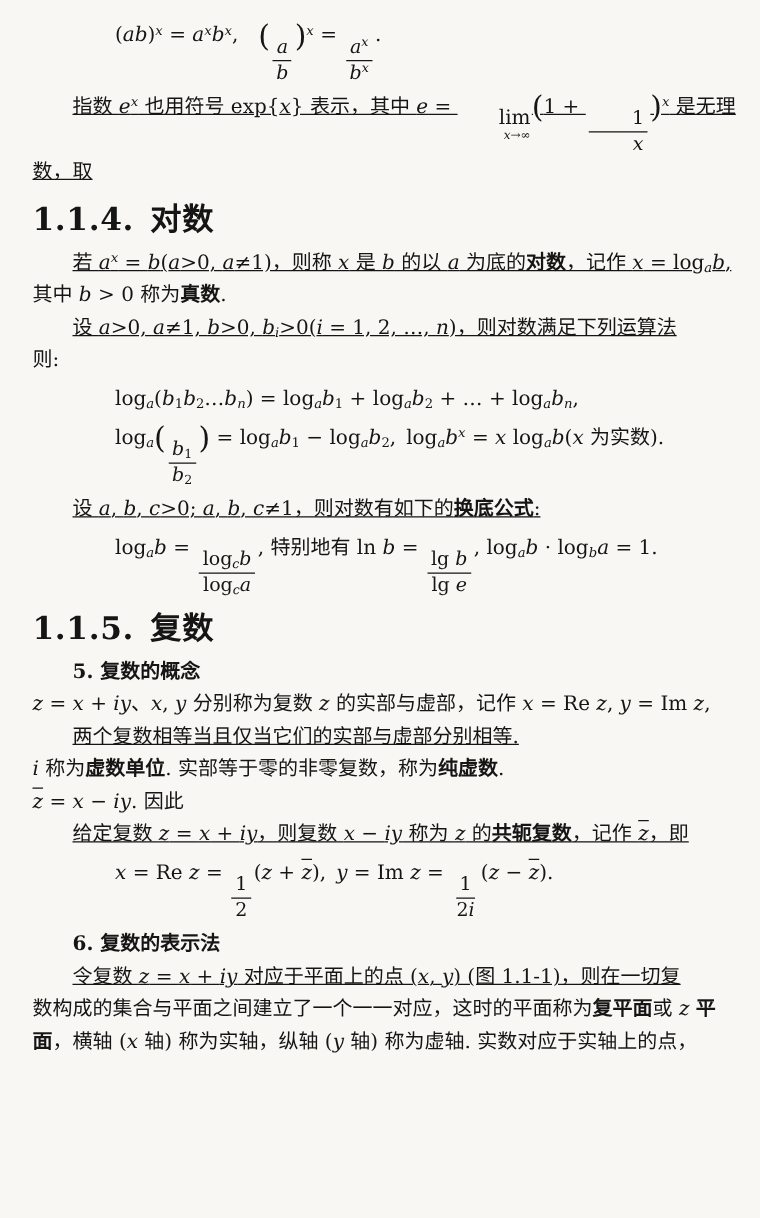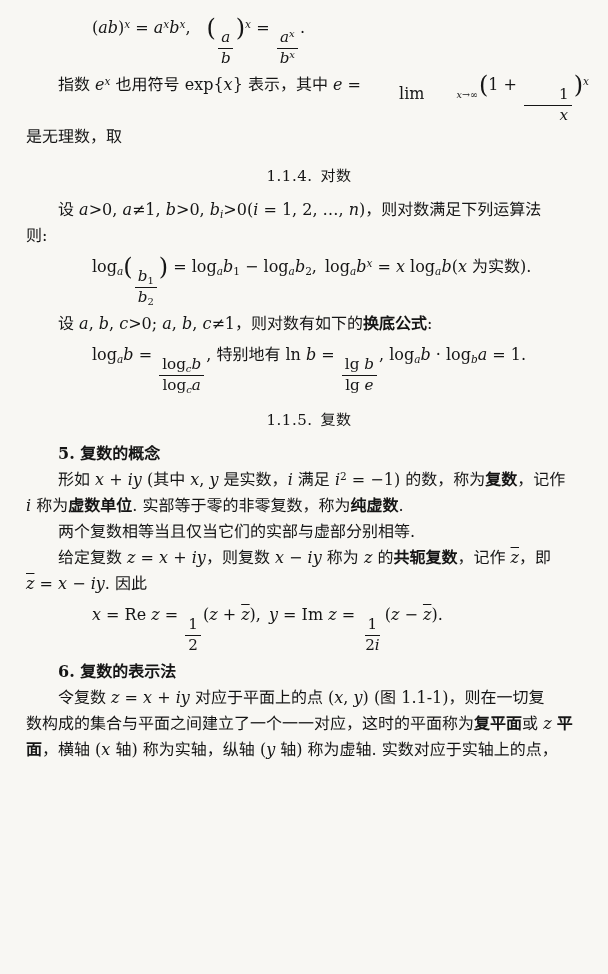--- a/index.html
+++ b/index.html
@@ -7,46 +7,45 @@
     width: 608px; height: 974px;
     overflow: hidden;
     background: #f8f7f3;
     color: #151515;
     font-family: "DejaVu Serif", "Liberation Serif", serif;
     font-size: 16px;
   }
   .page { width: 608px; height: 974px; position: relative; }
   main { padding: 10px 16px 0 26px; }
   .line { line-height: 26px; text-align: left; }
-  .para { text-indent: 2em; }
+  .para { text-indent: 2em; text-decoration: underline; }
   .cont { text-indent: 0; }
   .heading {
-    font-weight: normal;
-    font-size: 15px;
+    font-weight: bold;
+    font-size: 25px;
     line-height: 28px;
     margin: 12px 0 7px;
     letter-spacing: 0.5px;
-    text-align: center;
   }
   .subheading { font-weight: bold; text-indent: 2em; }
   .formula { padding-left: 66px; margin: 5px 0; }
   i { font-style: italic; }
   b { font-weight: bold; }
   sup, sub { font-size: 66%; line-height: 0; }
   sup { vertical-align: 0.5em; }
   sub { vertical-align: -0.25em; }
   .frac {
     display: inline-flex; flex-direction: column; align-items: center;
     vertical-align: -0.6em; text-align: center;
     line-height: 1.15; margin: 0 2px; font-size: 0.95em;
   }
   .frac .num { display: block; padding: 0 3px 1px; border-bottom: 1.2px solid currentColor; }
   .frac .den { display: block; padding: 1px 3px 0; }
   .lim {
-    display: inline-flex; flex-direction: row; align-items: center;
+    display: inline-flex; flex-direction: column; align-items: flex-end;
     vertical-align: -0.55em; line-height: 1; margin: 0 1px;
   }
   .lim .limbot { font-size: 60%; margin-top: 2px; }
   .bp { font-size: 1.5em; line-height: 0.85; vertical-align: middle; }
   .obar { text-decoration: overline; }
 </style>
 </head>
 <body>
 
 <div class="page">
@@ -59,41 +58,44 @@
           <span class="den"><i>b</i><sup><i>x</i></sup></span>
         </span>.</div>
       <div class="line para">指数 <i>e</i><sup><i>x</i></sup> 也用符号 exp{<i>x</i>} 表示，其中 <i>e</i> = <span class="lim">
           <span class="limtop">lim</span>
           <span class="limbot"><i>x</i>→∞</span>
         </span><span class="bp">(</span>1 + <span class="frac">
           <span class="num">1</span>
           <span class="den"><i>x</i></span>
         </span><span class="bp">)</span><sup><i>x</i></sup> 是无理数，取</div>
       <div class="line heading">1.1.4. 对数</div>
+      <div class="line para">若 <i>a</i><sup><i>x</i></sup> = <i>b</i>(<i>a</i>&gt;0, <i>a</i>≠1)，则称 <i>x</i> 是 <i>b</i> 的以 <i>a</i> 为底的<b>对数</b>，记作 <i>x</i> = log<sub><i>a</i></sub><i>b</i>,</div>
+      <div class="line cont">其中 <i>b</i> &gt; 0 称为<b>真数</b>.</div>
       <div class="line para">设 <i>a</i>&gt;0, <i>a</i>≠1, <i>b</i>&gt;0, <i>b</i><sub><i>i</i></sub>&gt;0(<i>i</i> = 1, 2, …, <i>n</i>)，则对数满足下列运算法</div>
       <div class="line cont">则:</div>
+      <div class="line formula">log<sub><i>a</i></sub>(<i>b</i><sub>1</sub><i>b</i><sub>2</sub>…<i>b</i><sub><i>n</i></sub>) = log<sub><i>a</i></sub><i>b</i><sub>1</sub> + log<sub><i>a</i></sub><i>b</i><sub>2</sub> + … + log<sub><i>a</i></sub><i>b</i><sub><i>n</i></sub>,</div>
       <div class="line formula">log<sub><i>a</i></sub><span class="bp">(</span><span class="frac">
           <span class="num"><i>b</i><sub>1</sub></span>
           <span class="den"><i>b</i><sub>2</sub></span>
         </span><span class="bp">)</span> = log<sub><i>a</i></sub><i>b</i><sub>1</sub> − log<sub><i>a</i></sub><i>b</i><sub>2</sub>, log<sub><i>a</i></sub><i>b</i><sup><i>x</i></sup> = <i>x</i> log<sub><i>a</i></sub><i>b</i>(<i>x</i> 为实数).</div>
       <div class="line para">设 <i>a</i>, <i>b</i>, <i>c</i>&gt;0; <i>a</i>, <i>b</i>, <i>c</i>≠1，则对数有如下的<b>换底公式</b>:</div>
       <div class="line formula">log<sub><i>a</i></sub><i>b</i> = <span class="frac">
           <span class="num">log<sub><i>c</i></sub><i>b</i></span>
           <span class="den">log<sub><i>c</i></sub><i>a</i></span>
         </span>, 特别地有 ln <i>b</i> = <span class="frac">
           <span class="num">lg <i>b</i></span>
           <span class="den">lg <i>e</i></span>
         </span>, log<sub><i>a</i></sub><i>b</i> · log<sub><i>b</i></sub><i>a</i> = 1.</div>
       <div class="line heading">1.1.5. 复数</div>
       <div class="line subheading">5. 复数的概念</div>
-      <div class="line para">形如 <i>x</i> + <i>iy</i> (其中 <i>x</i>, <i>y</i> 是实数，<i>i</i> 满足 <i>i</i><sup>2</sup> = −1) 的数，称为<b>复数</b>，记作</div>
+      <div class="line cont"><i>z</i> = <i>x</i> + <i>iy</i>、<i>x</i>, <i>y</i> 分别称为复数 <i>z</i> 的实部与虚部，记作 <i>x</i> = Re <i>z</i>, <i>y</i> = Im <i>z</i>,</div>
+      <div class="line para">两个复数相等当且仅当它们的实部与虚部分别相等.</div>
       <div class="line cont"><i>i</i> 称为<b>虚数单位</b>. 实部等于零的非零复数，称为<b>纯虚数</b>.</div>
-      <div class="line para">两个复数相等当且仅当它们的实部与虚部分别相等.</div>
+      <div class="line cont"><span class="obar"><i>z</i></span> = <i>x</i> − <i>iy</i>. 因此</div>
       <div class="line para">给定复数 <i>z</i> = <i>x</i> + <i>iy</i>，则复数 <i>x</i> − <i>iy</i> 称为 <i>z</i> 的<b>共轭复数</b>，记作 <span class="obar"><i>z</i></span>，即</div>
-      <div class="line cont"><span class="obar"><i>z</i></span> = <i>x</i> − <i>iy</i>. 因此</div>
       <div class="line formula"><i>x</i> = Re <i>z</i> = <span class="frac">
           <span class="num">1</span>
           <span class="den">2</span>
         </span>(<i>z</i> + <span class="obar"><i>z</i></span>), <i>y</i> = Im <i>z</i> = <span class="frac">
           <span class="num">1</span>
           <span class="den">2<i>i</i></span>
         </span>(<i>z</i> − <span class="obar"><i>z</i></span>).</div>
       <div class="line subheading">6. 复数的表示法</div>
       <div class="line para">令复数 <i>z</i> = <i>x</i> + <i>iy</i> 对应于平面上的点 (<i>x</i>, <i>y</i>) (图 1.1-1)，则在一切复</div>
       <div class="line cont">数构成的集合与平面之间建立了一个一一对应，这时的平面称为<b>复平面</b>或 <i>z</i> <b>平</b></div>

